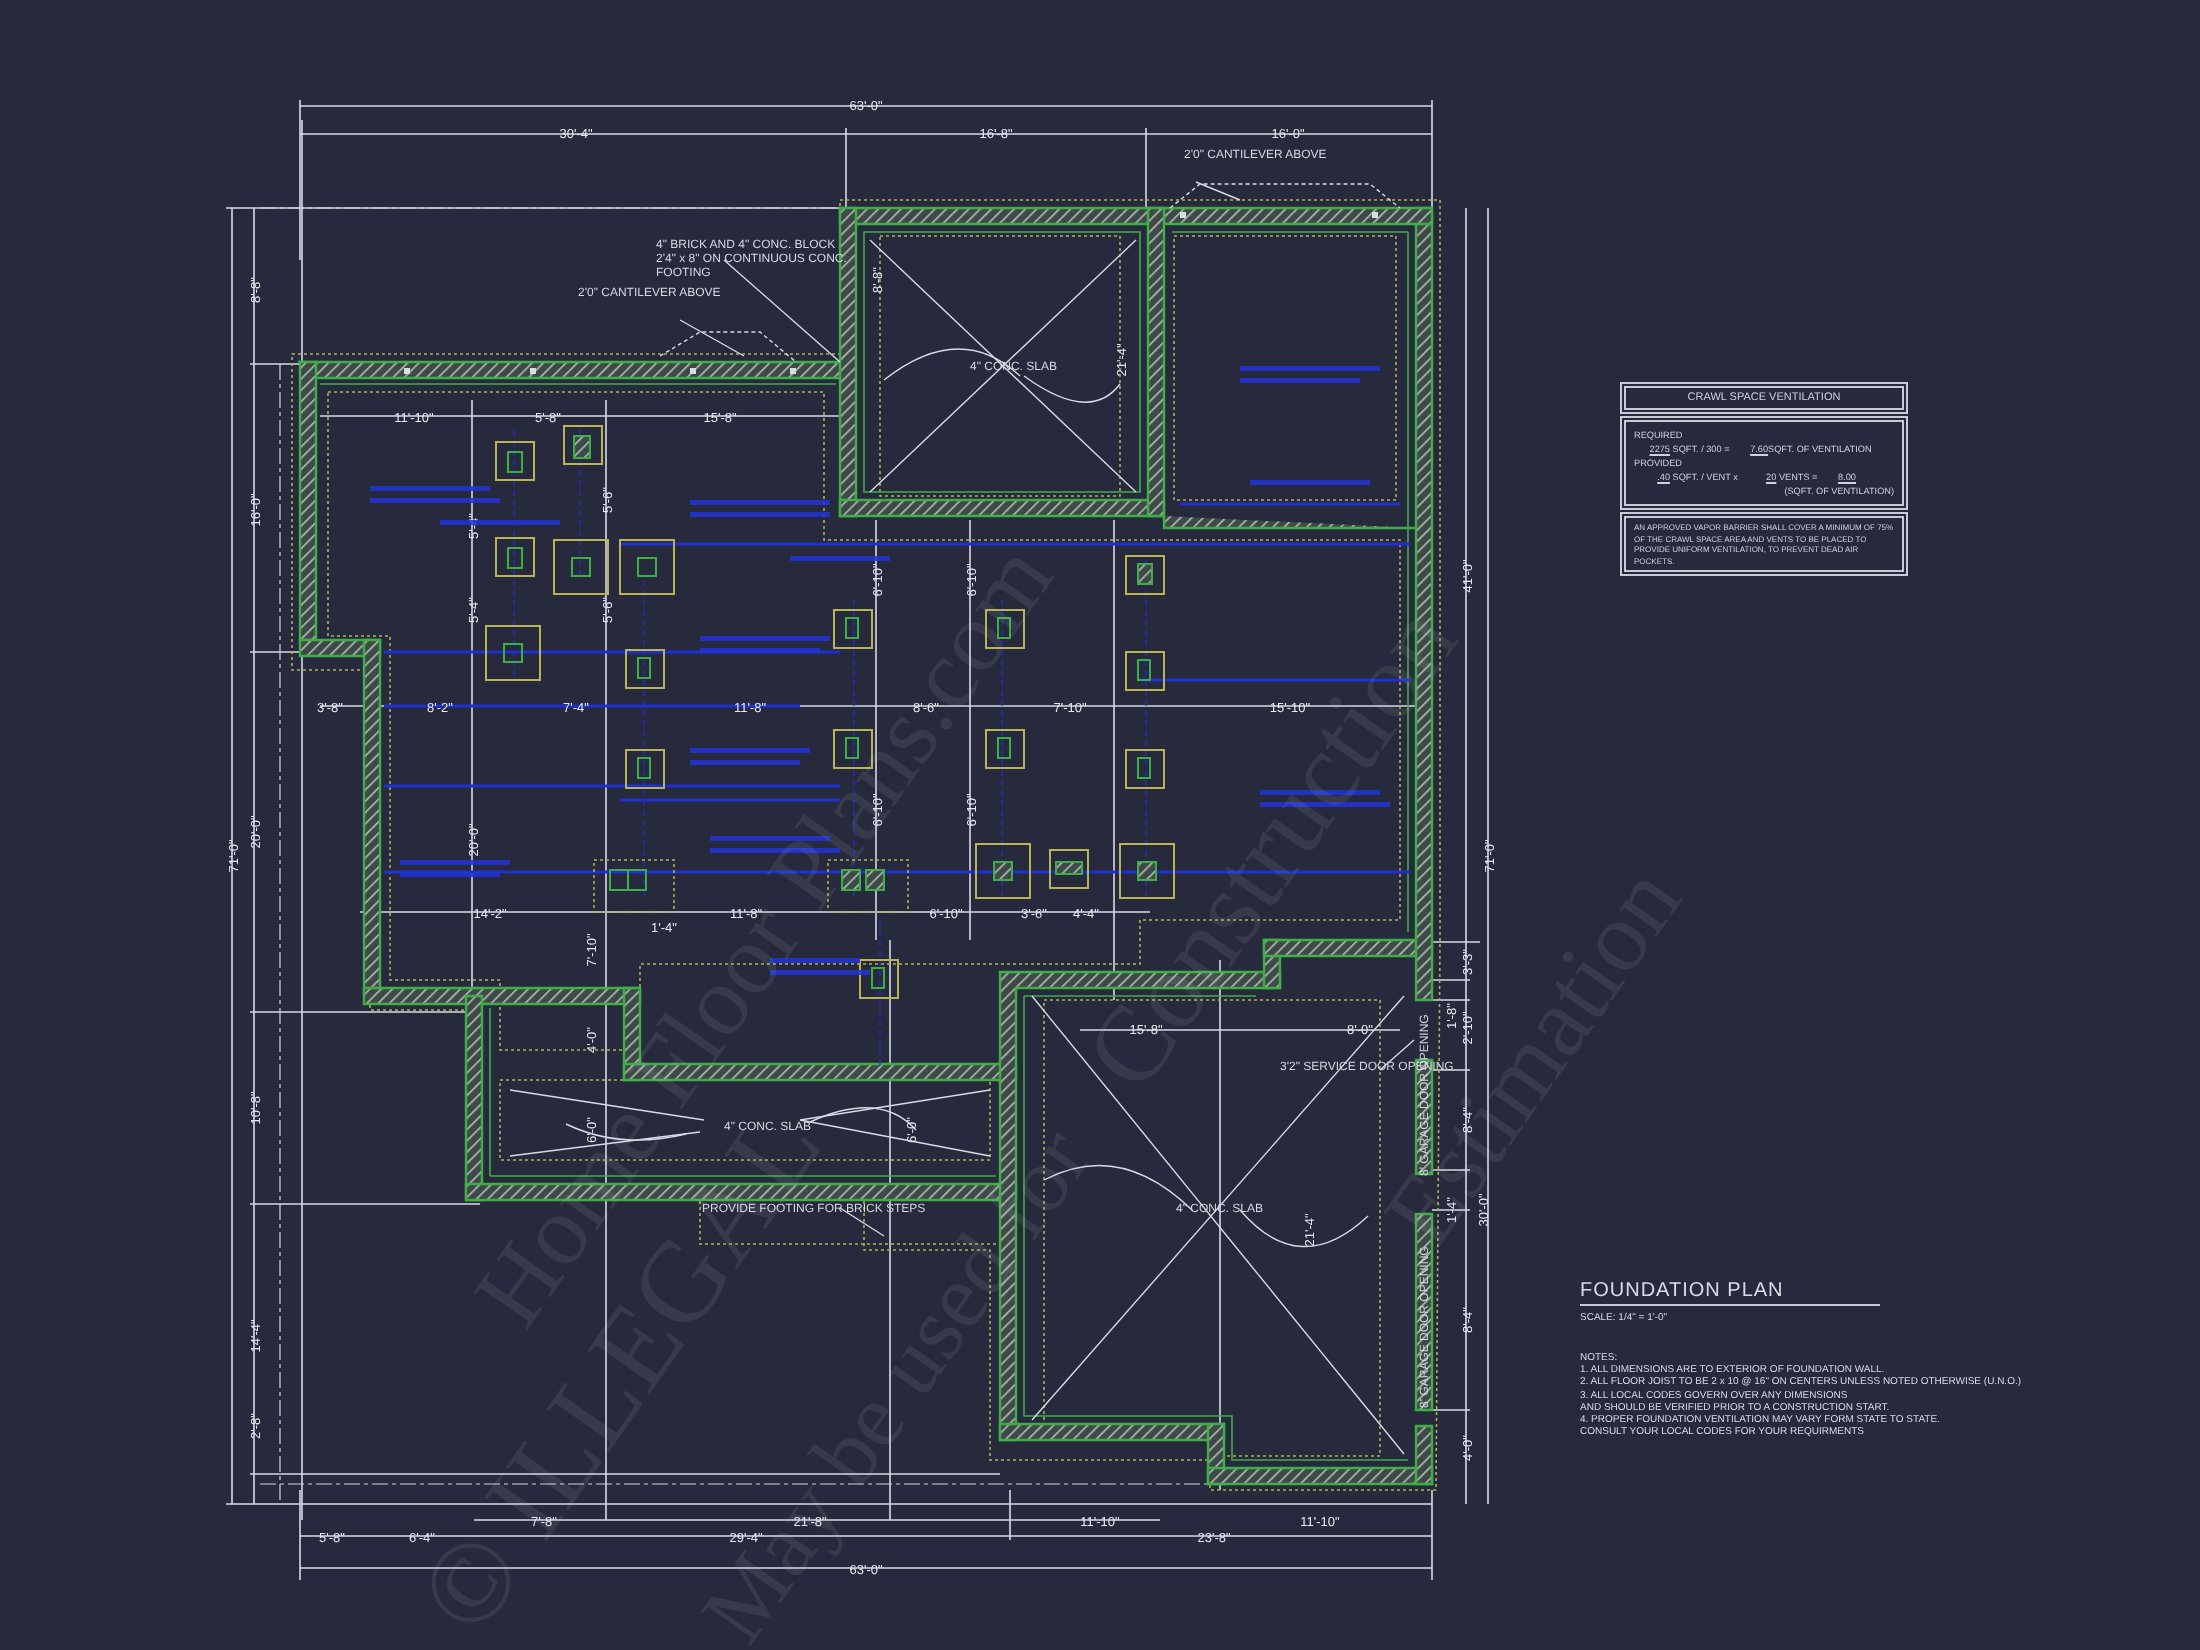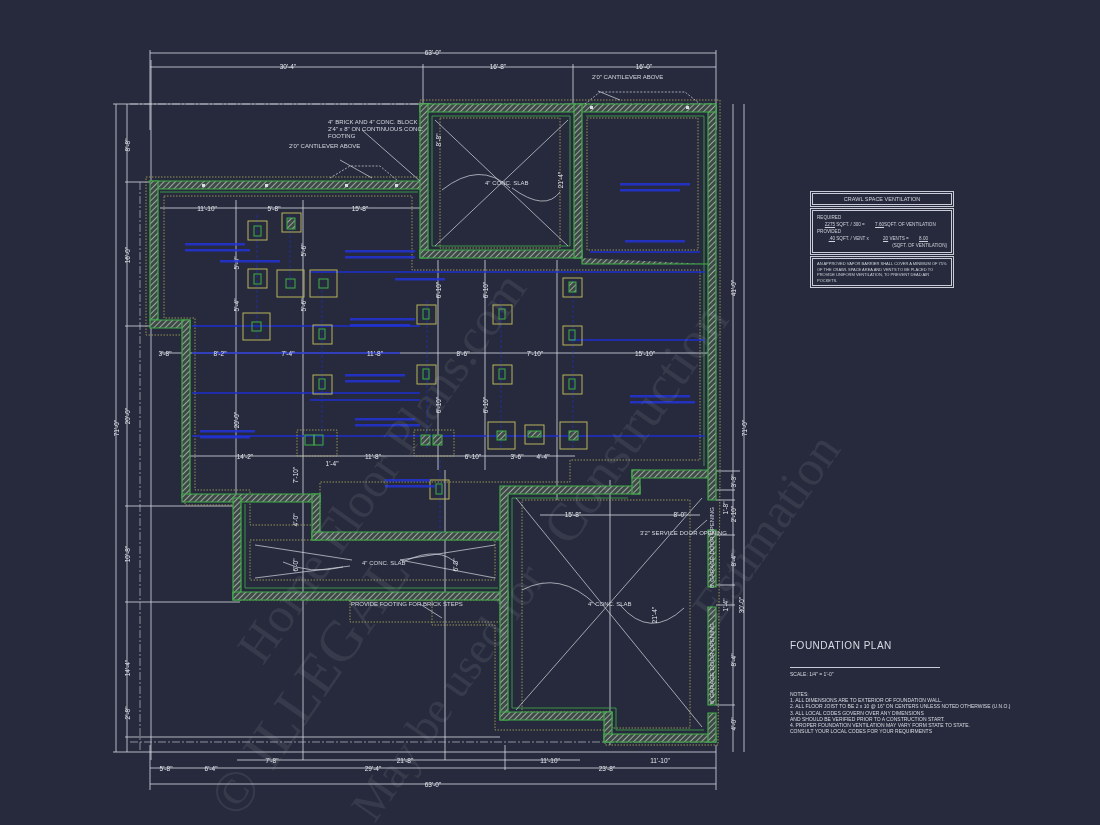--- a/index.html
+++ b/index.html
@@ -10,21 +10,21 @@
     position: relative;
   }
   #sheet { position: absolute; left: 0; top: 0; width: 1100px; height: 825px; }
   svg text { font-family: "Liberation Sans", sans-serif; }
   .dim { fill: #e6e8ee; font-size: 6.5px; }
   .lbl { fill: #d6d9e0; font-size: 6px; }
   .title-block {
     position: absolute; left: 790px; top: 640px; width: 260px;
     color: #d9dce4;
   }
-  .tb-title { font-size: 10px; letter-spacing: 0.5px; border-bottom: 1.5px solid #c9ccd6; width: 150px; padding-bottom: 16px; }
+  .tb-title { font-size: 10px; letter-spacing: 0.5px; border-bottom: 1.5px solid #c9ccd6; width: 150px; padding-bottom: 1px; }
   .tb-scale { font-size: 5px; margin-top: 3px; }
   .tb-notes { font-size: 5px; line-height: 6.2px; margin-top: 14px; white-space: nowrap; }
   .vent {
     position: absolute; left: 812px; top: 193px; width: 140px;
     color: #cfd3dc; font-size: 4.6px;
   }
   .vent-head { border: 1px solid #c9ccd6; outline: 1px solid #c9ccd6; outline-offset: 1px; text-align: center; padding: 2px 0; font-size: 5.5px; }
   .vent-body { border: 1px solid #c9ccd6; outline: 1px solid #c9ccd6; outline-offset: 1px; margin-top: 5px; padding: 3px 4px; line-height: 7px; }
   .vent-note { border: 1px solid #c9ccd6; outline: 1px solid #c9ccd6; outline-offset: 1px; margin-top: 5px; padding: 2px 4px; line-height: 5.5px; font-size: 4px; }
   .u { text-decoration: underline; display: inline-block; min-width: 18px; text-align: right; }

